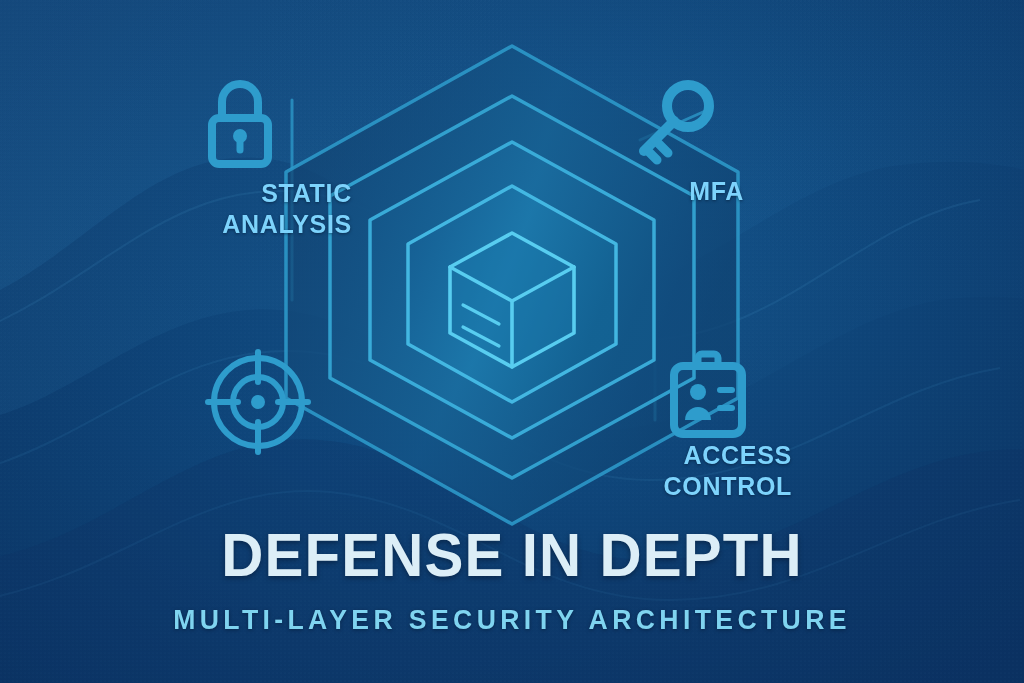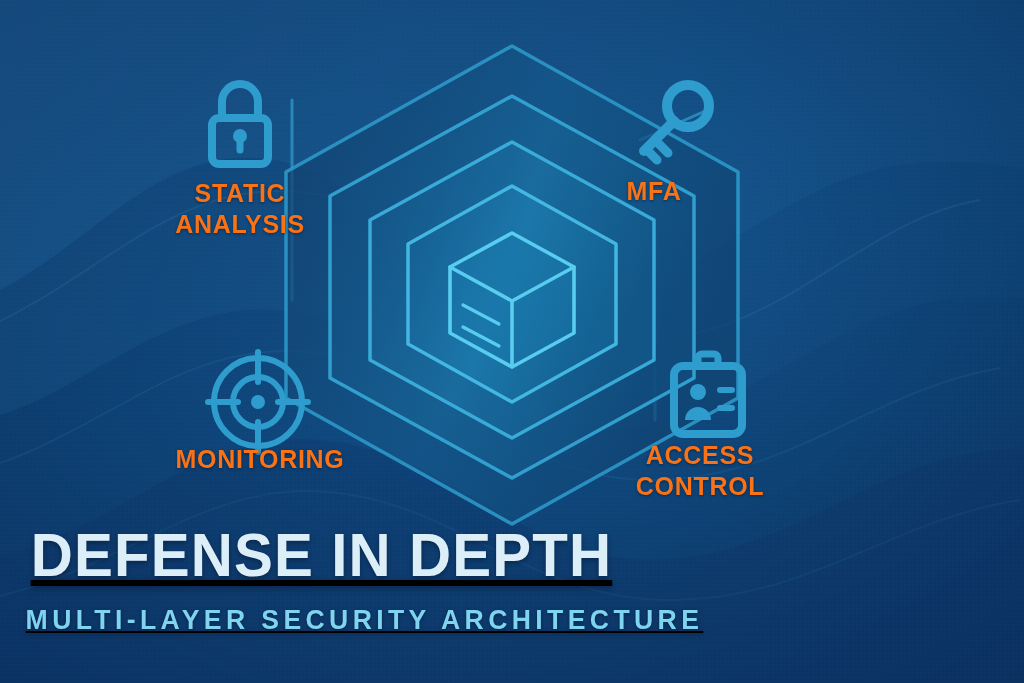--- a/index.html
+++ b/index.html
@@ -17,41 +17,41 @@
     background: #0d3a6b;
   }
   #bg-layer, #deco-layer, #shield-layer, #icon-layer {
     position: absolute;
     inset: 0;
     width: 1024px;
     height: 683px;
   }
   .label {
     position: absolute;
-    color: #f97316;
+    color: #7dd3fc;
     font-family: "Liberation Sans", sans-serif;
     font-weight: 700;
     font-size: 25px;
     letter-spacing: 0.7px;
     line-height: 1.24;
-    text-align: center;
+    text-align: right;
     white-space: pre-line;
     text-shadow: 0 1px 3px rgba(3,20,42,0.55);
   }
   #label-static   { left: 128px; top: 178px; width: 224px; }
   #label-mfa      { left: 564px; top: 176px; width: 180px; }
   #label-monitoring { left: 148px; top: 444px; width: 224px; }
-  #label-access   { left: 588px; top: 440px; width: 224px; }
+  #label-access   { left: 568px; top: 440px; width: 224px; }
 
   #title-block {
     position: absolute;
     left: 0;
     top: 524px;
     width: 1024px;
-    text-decoration: underline;
+    text-align: center;
   }
   #main-title {
     color: #dceef7;
     font-family: "Liberation Sans Narrow", "Liberation Sans", sans-serif;
     font-weight: 700;
     font-size: 62px;
     letter-spacing: 1.2px;
     line-height: 1;
     margin: 0;
     transform: scaleX(0.94);
@@ -206,21 +206,20 @@
       <circle cx="26" cy="40" r="8" fill="#2e9ccc"></circle>
       <path d="M 13 68 A 13 13 0 0 1 39 68 Z" fill="#2e9ccc"></path>
       <path d="M 48 38 L 60 38" stroke="#2e9ccc" stroke-width="6" stroke-linecap="round"></path>
       <path d="M 48 56 L 60 56" stroke="#2e9ccc" stroke-width="6" stroke-linecap="round"></path>
     </g>
   </svg>
 
   <div class="label" id="label-static">STATIC
 ANALYSIS</div>
   <div class="label" id="label-mfa">MFA</div>
-  <div class="label" id="label-monitoring">MONITORING</div>
   <div class="label" id="label-access">ACCESS
 CONTROL</div>
 
   <div id="title-block">
     <h1 id="main-title">DEFENSE IN DEPTH</h1>
     <p id="subtitle">MULTI-LAYER SECURITY ARCHITECTURE</p>
   </div>
 
 </div>
 

